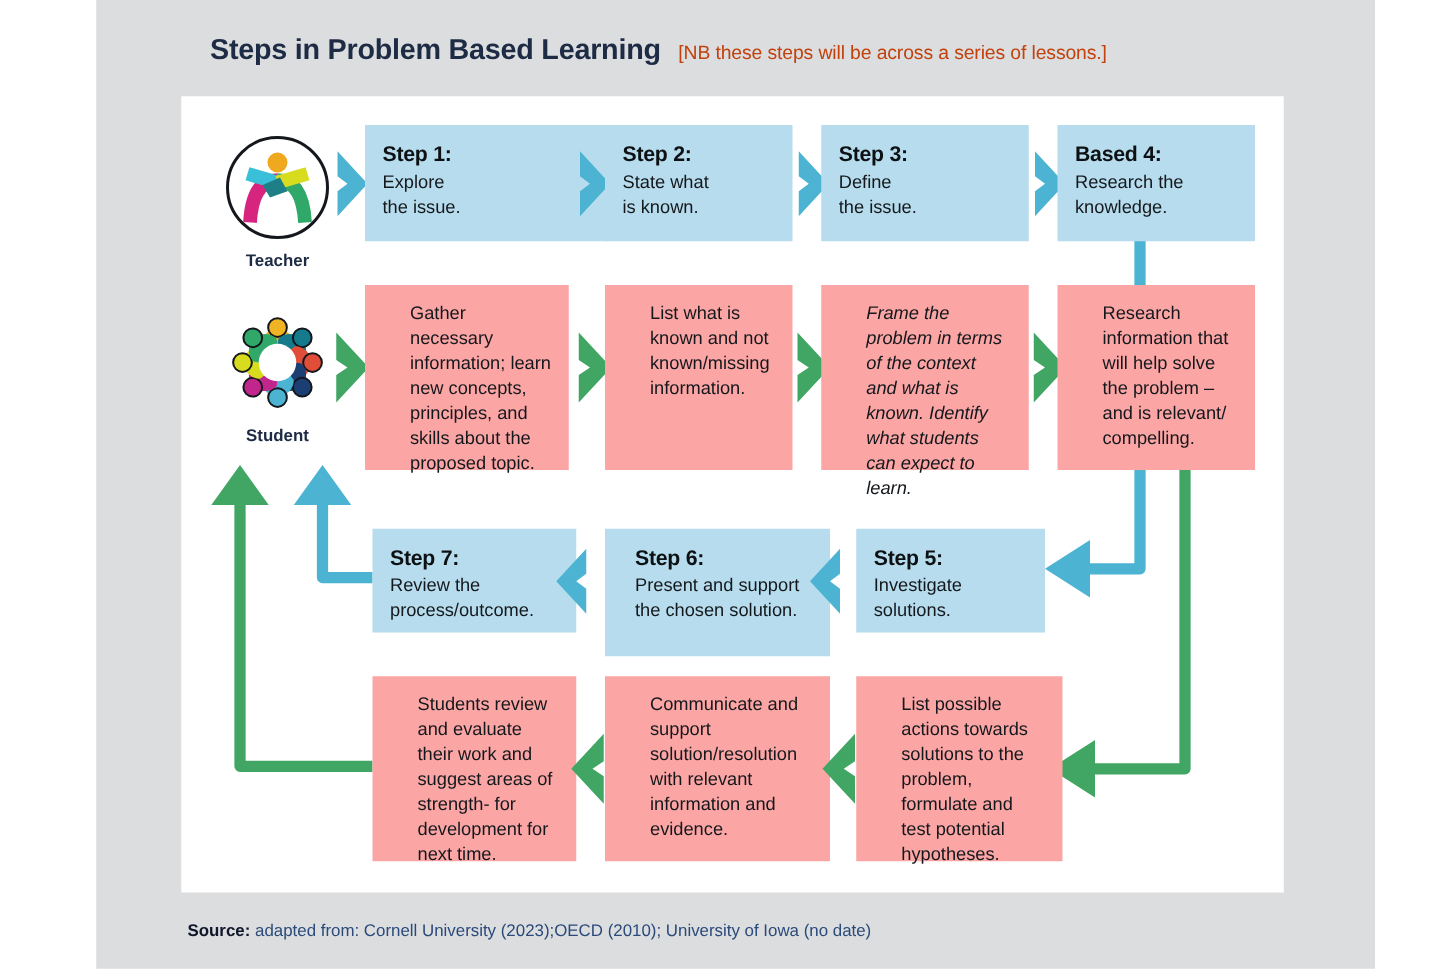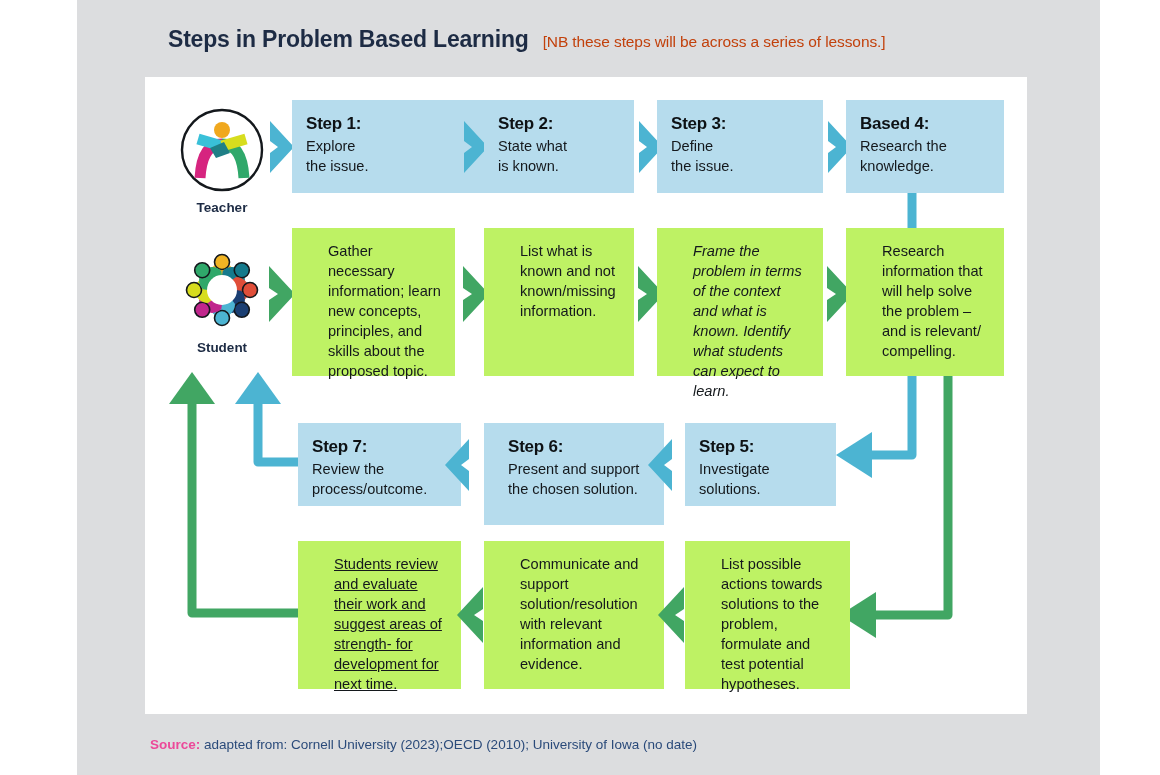--- a/index.html
+++ b/index.html
@@ -31,36 +31,36 @@
   }
   .header-note{
     font-size:15.5px;color:#c2410c;letter-spacing:-.1px;
   }
 
   
   .footer{
     position:absolute;left:150px;top:737px;
     font-size:13.5px;color:#2a4a7a;white-space:nowrap;
   }
-  .footer b{color:#ec4899;}
+  .footer b{color:#0f172a;}
 
   
   .persona{position:absolute;text-align:center;}
   .persona-label{
     font-size:13.5px;font-weight:bold;color:#1d2b44;margin-top:4px;
   }
 
   
   .box{
     position:absolute;box-sizing:border-box;
     padding:13px 14px 10px 14px;
     font-size:14.6px;line-height:20px;color:#14181c;
   }
   .box.blue{background:#b6dced;}
-  .box.green{background:#bef264;padding-left:36px;}
+  .box.green{background:#fca5a5;padding-left:36px;}
   .box .step-title{
     display:block;font-weight:bold;font-size:17px;color:#0d1114;
     line-height:22px;margin-bottom:1px;letter-spacing:-.2px;
   }
   .box .step-body{display:block;}
 
   
   .chev{position:absolute;}
 
   
@@ -240,21 +240,21 @@
 
   <svg class="chev" style="left:646px;top:437px;" width="28" height="56" viewBox="0 0 28 56">
     <polygon points="26,2 2,28 26,54 26,34 18,28 26,22" fill="#4cb4d2"></polygon>
   </svg>
   <div class="box blue" style="left:685px;top:423px;width:151px;height:83px;">
     <span class="step-title">Step 5:</span>
     <span class="step-body" style="white-space: pre-line;">Investigate
 solutions.</span>
   </div>
 
-  <div class="box green" style="left:298px;top:541px;width:163px;height:148px;text-decoration:underline;">
+  <div class="box green" style="left:298px;top:541px;width:163px;height:148px;">
     <span class="step-body">Students review and evaluate their work and suggest areas of strength- for development for next time.</span>
   </div>
 
   <svg class="chev" style="left:455px;top:585px;" width="30" height="60" viewBox="0 0 30 60">
     <polygon points="28,2 2,30 28,58 28,36 19,30 28,24" fill="#41a663"></polygon>
   </svg>
   <div class="box green" style="left:484px;top:541px;width:180px;height:148px;">
     <span class="step-body">Communicate and support solution/resolution with relevant information and evidence.</span>
   </div>
 

